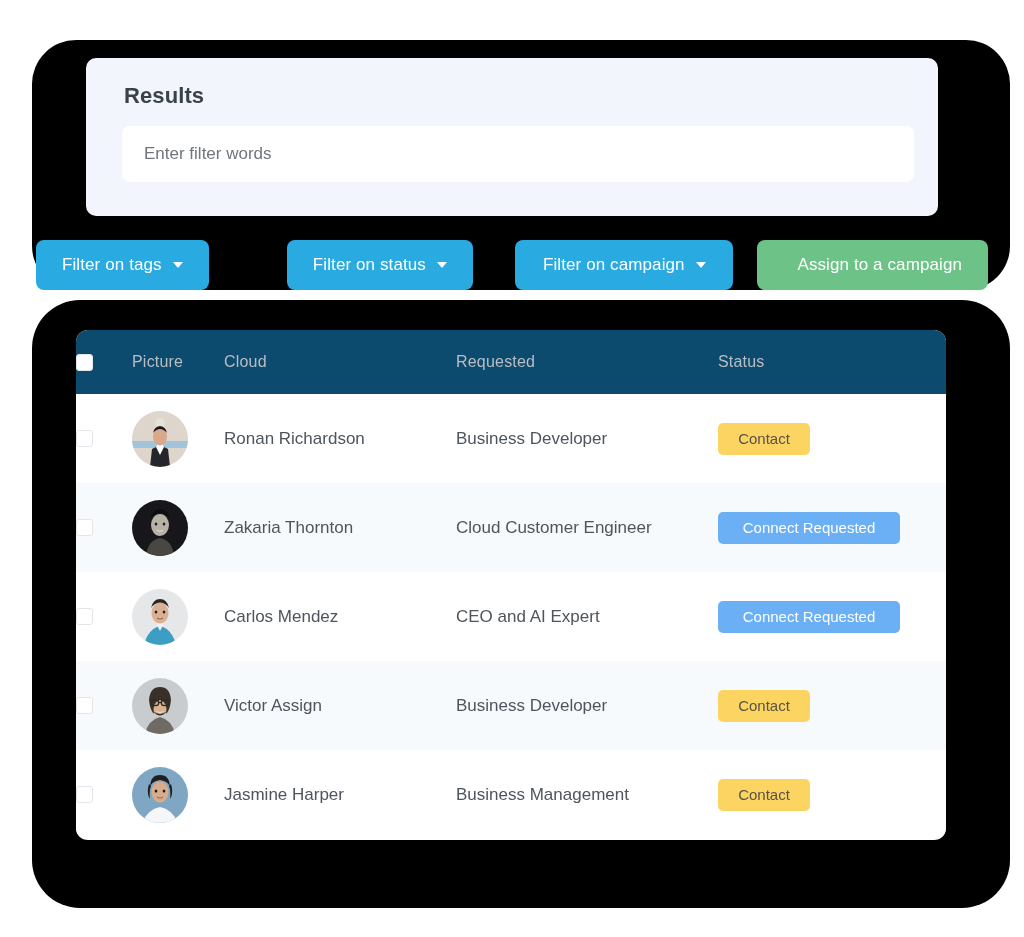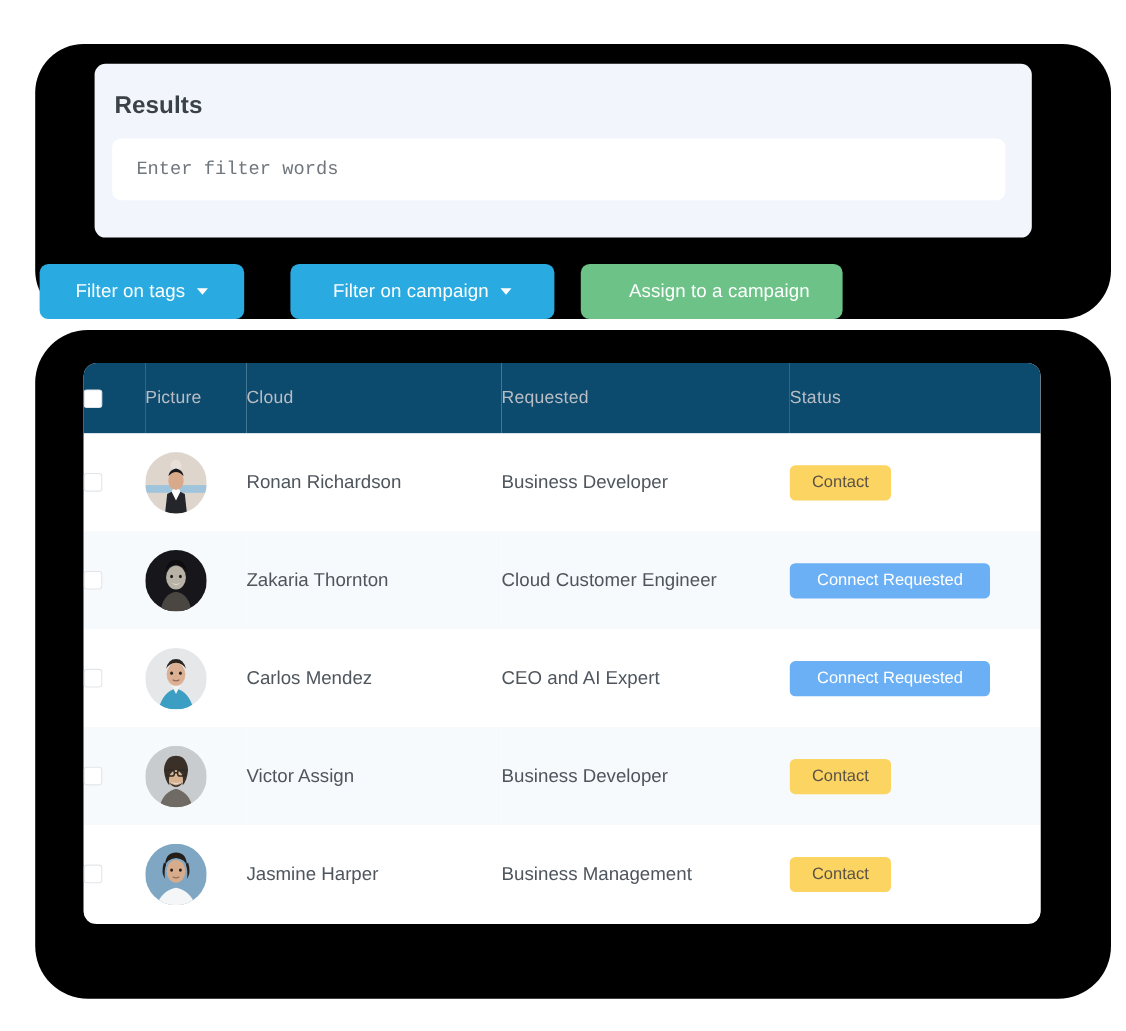--- a/index.html
+++ b/index.html
@@ -39,41 +39,41 @@
   
   .results-panel {
     position: absolute;
     left: 86px;
     top: 58px;
     width: 852px;
     height: 158px;
     background: #f2f6fc;
     border-radius: 10px;
     box-sizing: border-box;
-    padding: 26px 24px 0 16px;
+    padding: 26px 24px 0 36px;
   }
   .results-title {
     font-size: 22px;
     font-weight: 700;
     color: #3a4149;
     letter-spacing: 0.1px;
     margin: 0 0 18px 2px;
     line-height: 1.1;
   }
   .filter-input {
     display: block;
     width: 100%;
     height: 56px;
     box-sizing: border-box;
     border: none;
     outline: none;
     border-radius: 8px;
     background: #ffffff;
     padding: 0 22px;
-    font-family: Liberation Mono, monospace;
+    font-family: Liberation Sans, sans-serif;
     font-size: 17px;
     color: #4a5158;
   }
   .filter-input::placeholder {
     color: #70767d;
     opacity: 1;
   }
 
   
   .button-row {
@@ -227,20 +227,24 @@
 <div class="results-panel">
   <div class="results-title">Results</div>
   <input class="filter-input" type="text" placeholder="Enter filter words" style="">
 </div>
 
 <div class="button-row">
   <button class="btn btn-blue btn-tags">
     <span>Filter on tags</span>
     <span class="caret"></span>
   </button>
+  <button class="btn btn-blue btn-status">
+    <span>Filter on status</span>
+    <span class="caret"></span>
+  </button>
   <button class="btn btn-blue btn-campaign">
     <span>Filter on campaign</span>
     <span class="caret"></span>
   </button>
   <button class="btn btn-green btn-assign">
     <span>Assign to a campaign</span>
   </button>
 </div>
 
 <div class="table-card">

